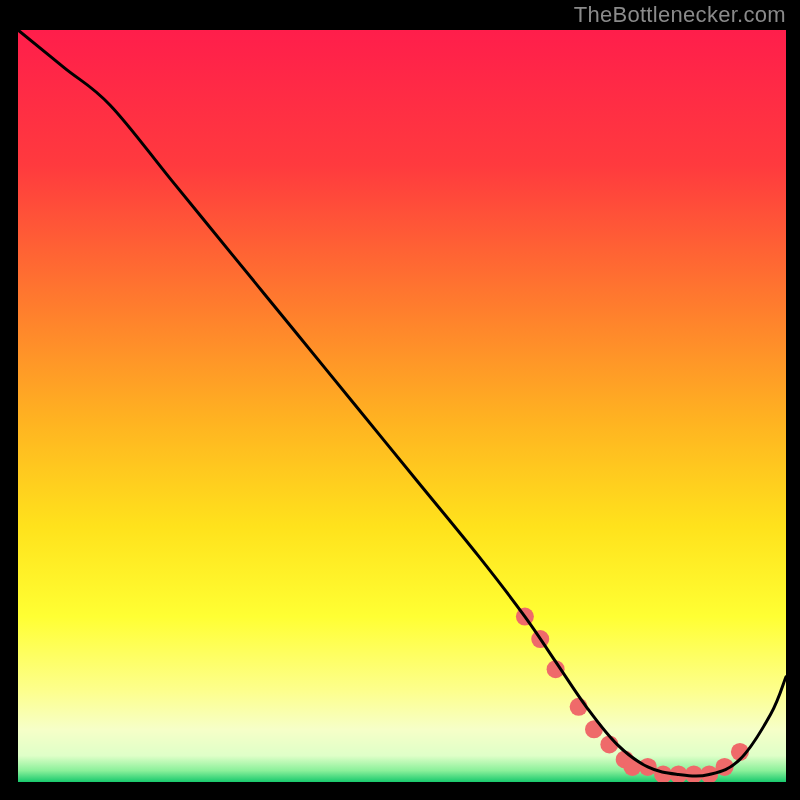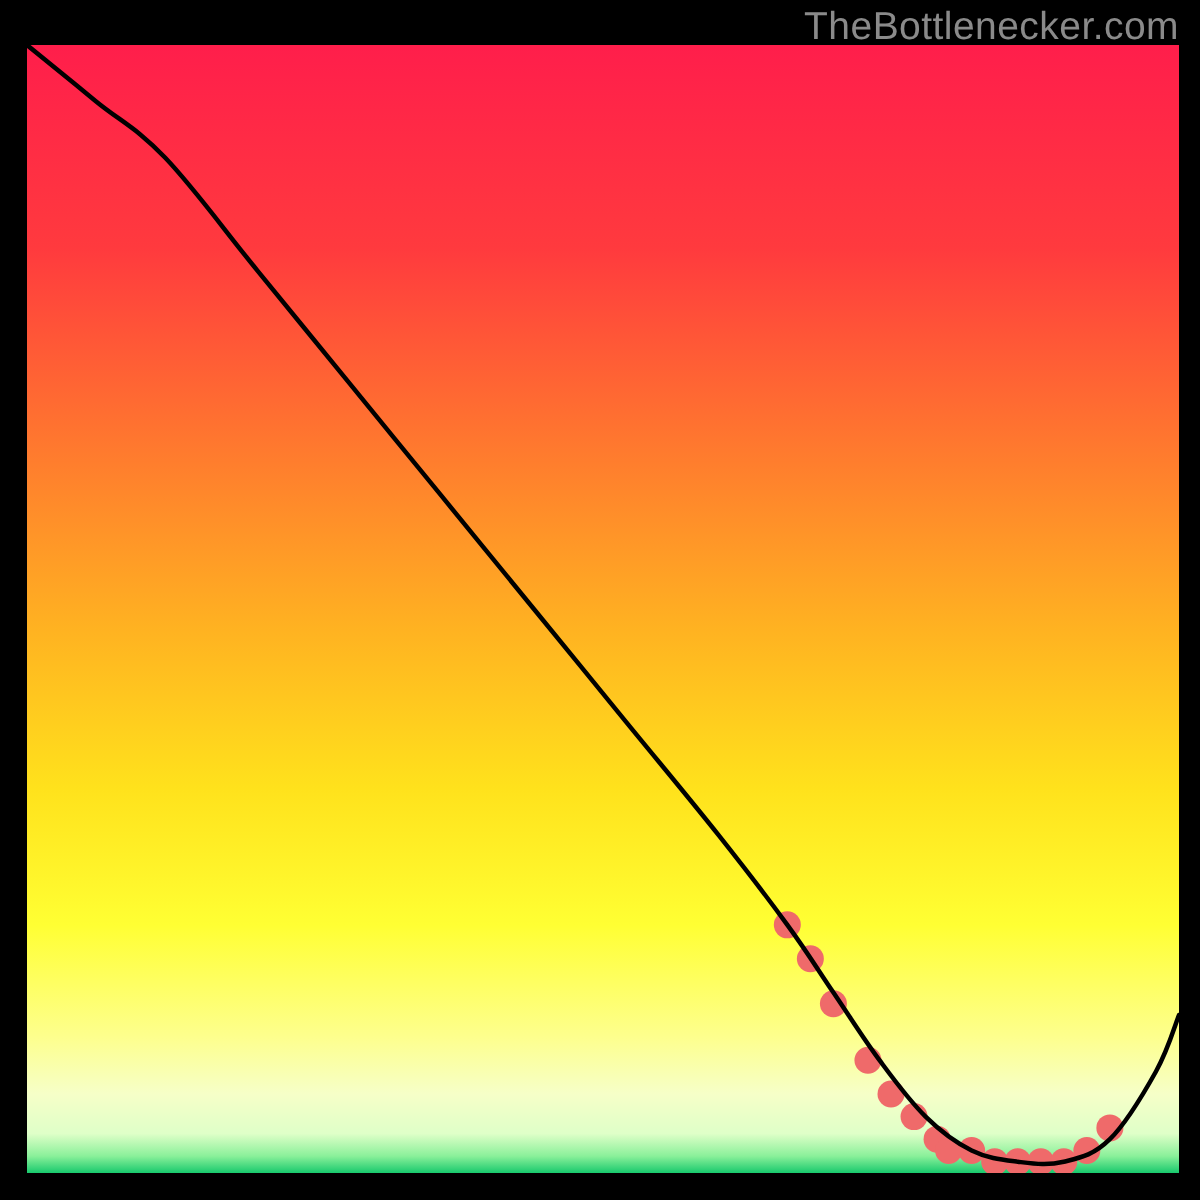--- a/index.html
+++ b/index.html
@@ -15,21 +15,21 @@
     position: relative;
     width: 800px;
     height: 800px;
     background: #000;
   }
   .attribution {
     position: absolute;
     top: 2px;
     right: 14px;
     color: #8a8a8a;
-    font-size: 26px;
+    font-size: 22px;
     letter-spacing: 0.3px;
     font-weight: 400;
     z-index: 5;
   }
   svg.plot {
     position: absolute;
     left: 0;
     top: 0;
     width: 800px;
     height: 800px;

